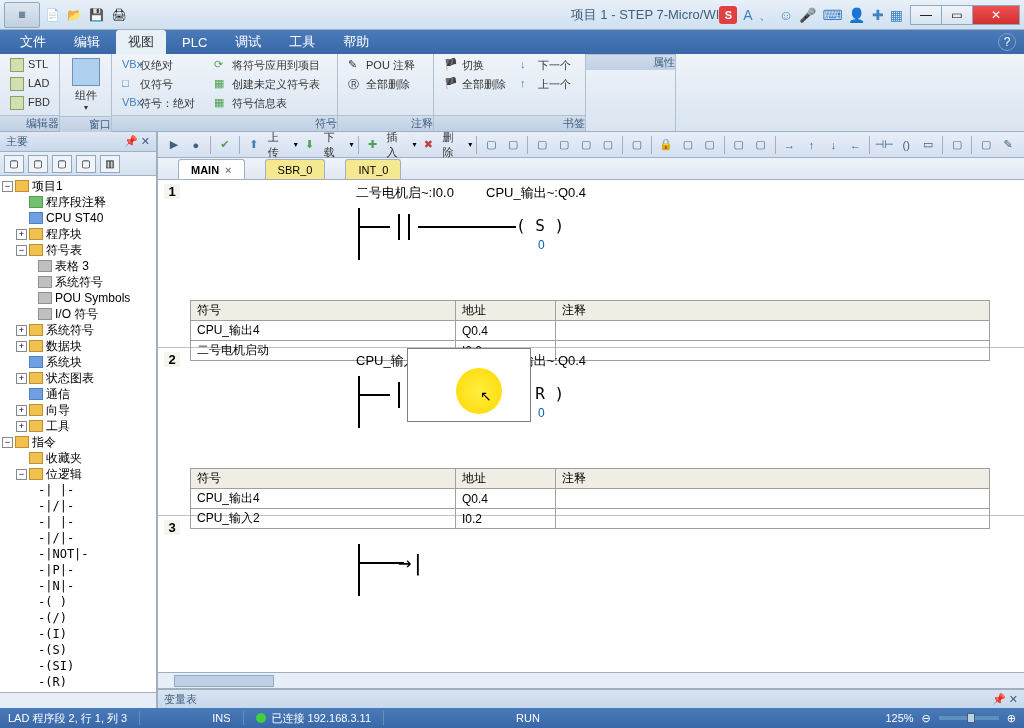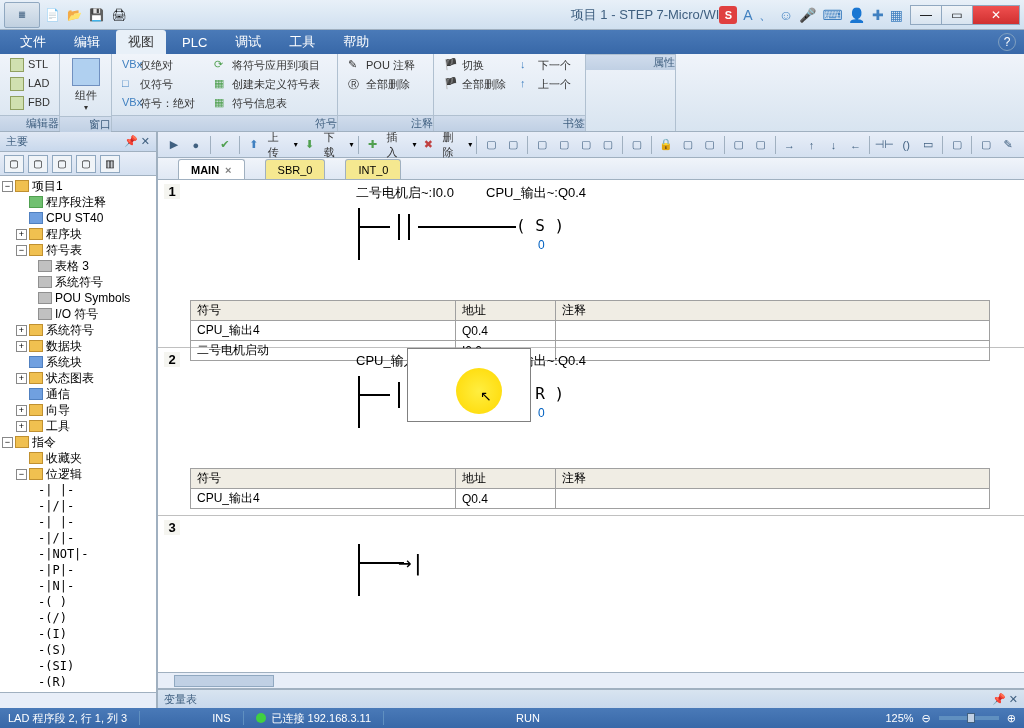--- a/index.html
+++ b/index.html
@@ -538,20 +538,25 @@
                 <tr>
                   <th style="width:265px">符号</th>
                   <th style="width:100px">地址</th>
                   <th>注释</th>
                 </tr>
             <tr>
                   <td>CPU_输出4</td>
                   <td>Q0.4</td>
                   <td></td>
                 </tr>
+            <tr>
+                  <td>CPU_输入2</td>
+                  <td>I0.2</td>
+                  <td></td>
+                </tr>
           </tbody>
             </table>
         </div>
       </div>
 
       <div class="network" style="height:110px;border-bottom:none">
         <div class="net-num">3</div>
         <div class="network-content">
           <div class="ladder-row" style="margin-top:18px">
             <div class="rail"></div>

